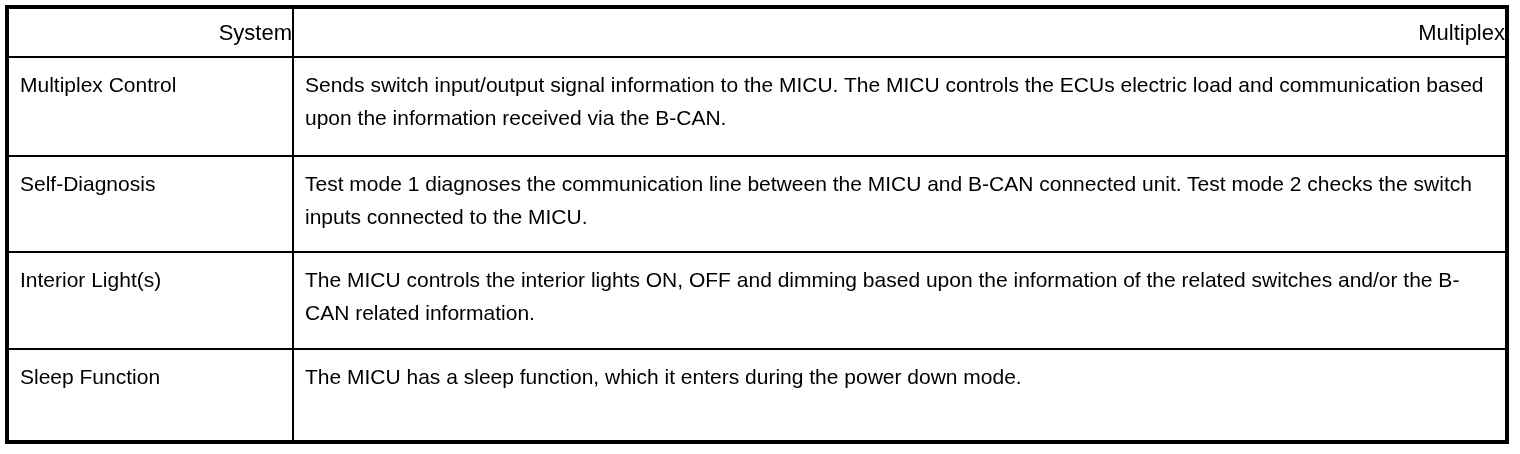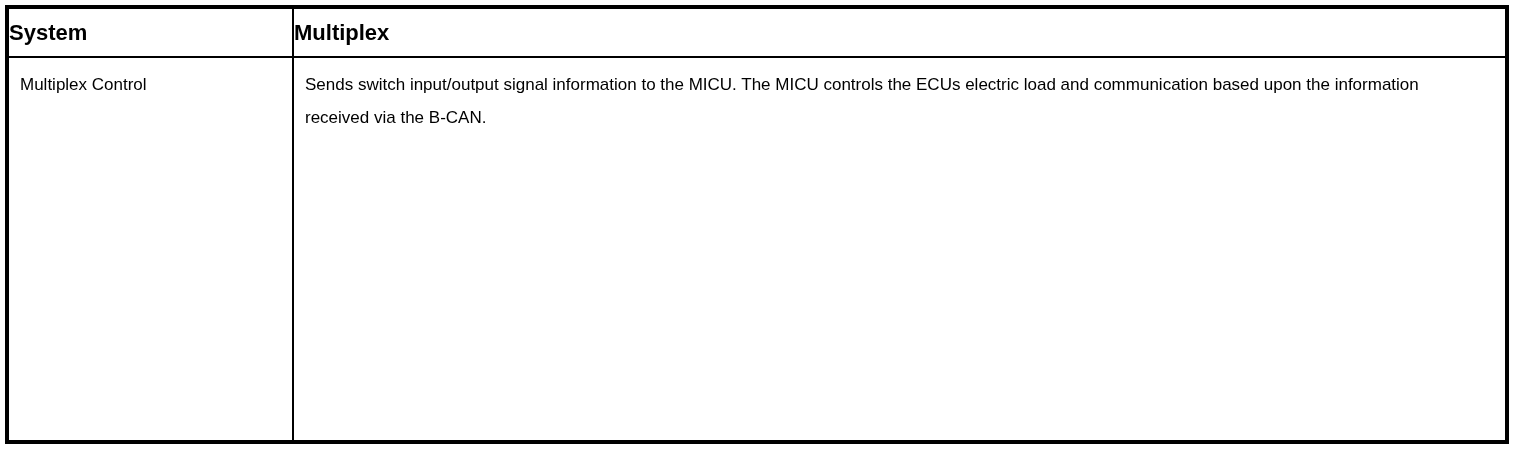--- a/index.html
+++ b/index.html
@@ -30,31 +30,31 @@
   table.spec-table th,
   table.spec-table td {
     border: 2px solid #000000;
     color: #000000;
   }
   col.col-system { width: 286px; }
   col.col-function { width: auto; }
 
   table.spec-table th {
     font-family: "Liberation Sans", sans-serif;
-    font-weight: bold;
+    font-weight: normal;
     font-size: 22px;
-    text-align: left;
+    text-align: right;
     vertical-align: middle;
     padding: 0;
     height: 47px;
   }
   table.spec-table td {
     font-family: "Liberation Sans", sans-serif;
     font-weight: normal;
-    font-size: 17px;
+    font-size: 21px;
     line-height: 33px;
     vertical-align: top;
     text-align: left;
     padding: 10px 20px 6px 11px;
   }
   tbody tr:nth-child(1) { height: 86px; }
   tbody tr:nth-child(2) { height: 81px; }
   tbody tr:nth-child(3) { height: 85px; }
   tbody tr:nth-child(4) { height: 81px; }
   tbody tr:nth-child(5) { height: 52px; }
@@ -72,15 +72,27 @@
       <tr>
         <th>System</th>
         <th>Multiplex</th>
       </tr>
     </thead>
     <tbody>
       <tr>
         <td>Multiplex Control</td>
         <td>Sends switch input/output signal information to the MICU. The MICU controls the ECUs electric load and communication based upon the information received via the B-CAN.</td>
       </tr>
+      <tr>
+        <td>Self-Diagnosis</td>
+        <td>Test mode 1 diagnoses the communication line between the MICU and B-CAN connected unit. Test mode 2 checks the switch inputs connected to the MICU.</td>
+      </tr>
+      <tr>
+        <td>Interior Light(s)</td>
+        <td>The MICU controls the interior lights ON, OFF and dimming based upon the information of the related switches and/or the B-CAN related information.</td>
+      </tr>
+      <tr>
+        <td>Sleep Function</td>
+        <td>The MICU has a sleep function, which it enters during the power down mode.</td>
+      </tr>
     </tbody>
   </table>
 </div>
 
 </body></html>

